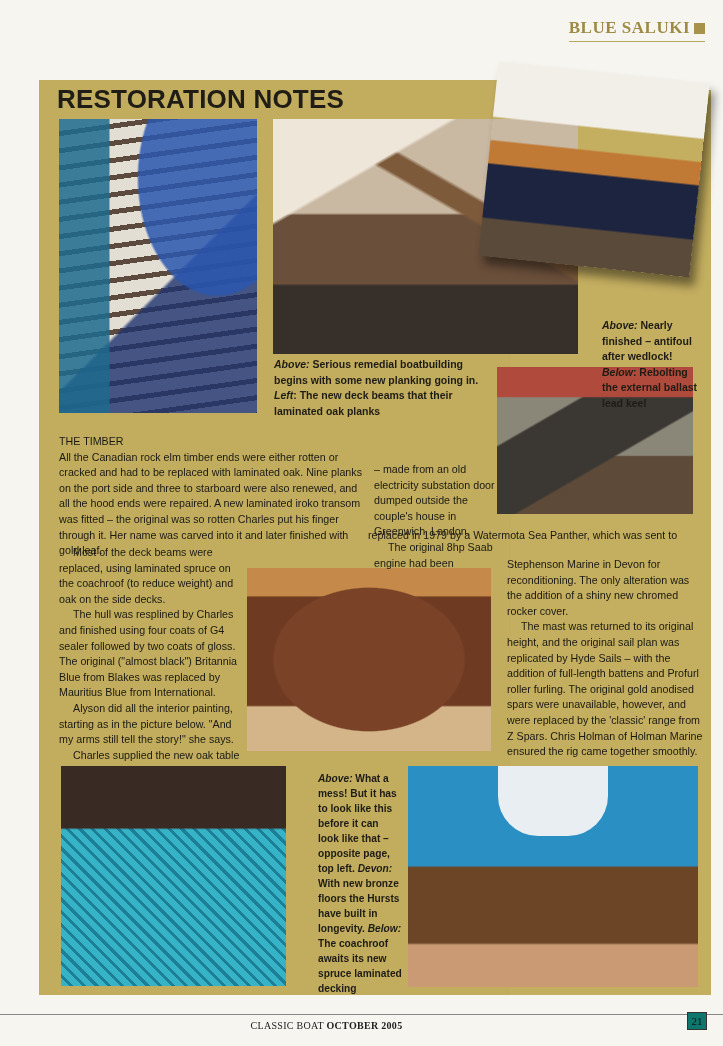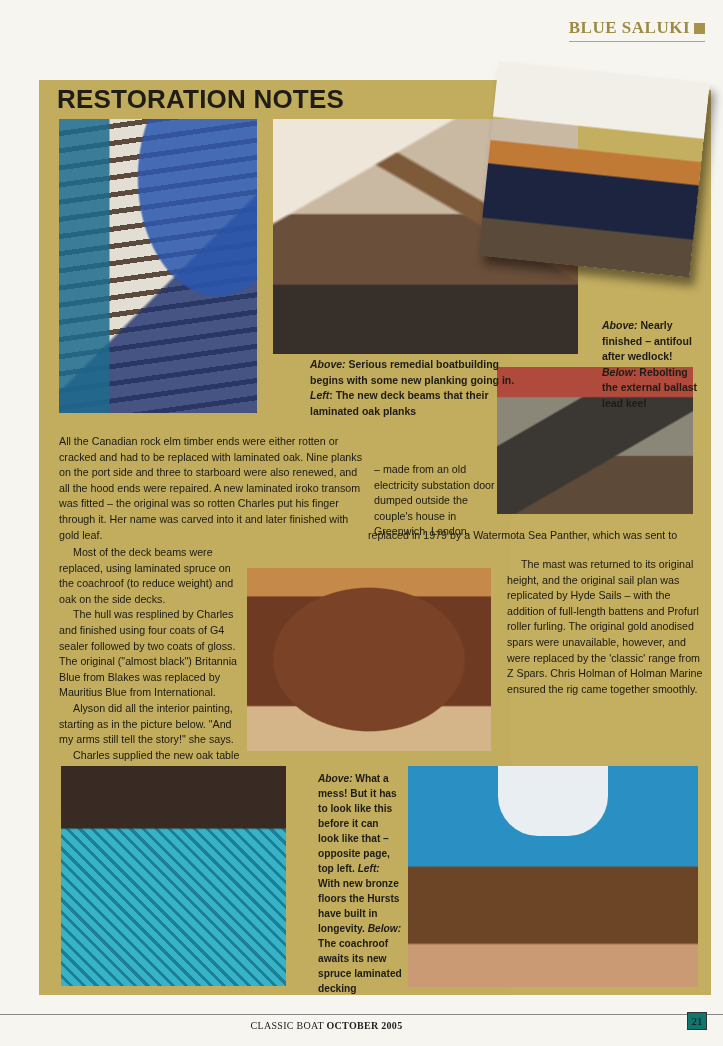--- a/index.html
+++ b/index.html
@@ -89,21 +89,21 @@
   .p-coachroof::before {
     content:""; position:absolute; left:90px; top:0; width:110px; height:70px;
     background:#e9eef2; border-radius: 0 0 40px 40px;
   }
 
   .caption {
     position: absolute; font-size: 10.5px; line-height: 15.5px; color: #1e1c14; font-weight: bold;
   }
   .caption em { font-style: italic; }
   .cap-above-right { left: 602px; top: 270px; width: 102px; margin-top: 48px; }
-  .cap-plank { left: 274px; top: 357px; width: 225px; margin-left: 36px; }
+  .cap-plank { left: 274px; top: 357px; width: 225px; }
   .cap-bottom { left: 318px; top: 771px; width: 84px; font-size: 10.2px; line-height: 15px; }
 
   .body-text {
     position: absolute; font-size: 10.7px; line-height: 15.6px; color: #1b1a12;
   }
   .body-text p { margin: 0; }
   .indent { text-indent: 14px; }
   .section-head { font-weight: normal; }
   .col-a { left: 59px; top: 434px; width: 305px; }
   .col-b { left: 374px; top: 434px; width: 122px; margin-top: 28px; }
@@ -149,43 +149,46 @@
   <em>Above:</em><span> Nearly finished – antifoul after wedlock!</span><br>
   <em>Below</em><span>: Rebolting the external ballast lead keel</span>
 </div>
 
 <div class="caption cap-plank">
   <em>Above:</em><span> Serious remedial boatbuilding begins with some new planking going in.</span><br>
   <em>Left</em><span>: The new deck beams that their laminated oak planks</span>
 </div>
 
 <div class="caption cap-bottom">
-  <em>Above:</em><span> What a mess! But it has to look like this before it can look like that – opposite page, top left. </span><em>Left:</em><span> With new bronze floors the Hursts have built in longevity. </span><em>Below:</em><span> The coachroof awaits its new spruce laminated decking</span>
+  <em>Above:</em><span> What a mess! But it has to look like this before it can look like that – opposite page, top left. </span><em>Devon:</em><span> With new bronze floors the Hursts have built in longevity. </span><em>Below:</em><span> The coachroof awaits its new spruce laminated decking</span>
 </div>
 
 <div class="body-text col-a">
+  <p class="section-head">THE TIMBER</p>
   <p>All the Canadian rock elm timber ends were either rotten or cracked and had to be replaced with laminated oak. Nine planks on the port side and three to starboard were also renewed, and all the hood ends were repaired. A new laminated iroko transom was fitted – the original was so rotten Charles put his finger through it. Her name was carved into it and later finished with gold leaf.</p>
 </div>
 
 <div class="body-text col-b">
   <p>– made from an old electricity substation door dumped outside the couple's house in Greenwich, London.</p>
+  <p class="indent">The original 8hp Saab engine had been</p>
 </div>
 
 <div class="body-text col-c">
   <p class="indent">Most of the deck beams were replaced, using laminated spruce on the coachroof (to reduce weight) and oak on the side decks.</p>
   <p class="indent">The hull was resplined by Charles and finished using four coats of G4 sealer followed by two coats of gloss. The original ("almost black") Britannia Blue from Blakes was replaced by Mauritius Blue from International.</p>
   <p class="indent">Alyson did all the interior painting, starting as in the picture below. "And my arms still tell the story!" she says.</p>
   <p class="indent">Charles supplied the new oak table</p>
 </div>
 
 <div class="body-text" style="left:368px; top:528px; width:335px;">
   <p>replaced in 1979 by a Watermota Sea Panther, which was sent to</p>
 </div>
 
 <div class="body-text col-d">
+  <p>Stephenson Marine in Devon for reconditioning. The only alteration was the addition of a shiny new chromed rocker cover.</p>
   <p class="indent">The mast was returned to its original height, and the original sail plan was replicated by Hyde Sails – with the addition of full-length battens and Profurl roller furling. The original gold anodised spars were unavailable, however, and were replaced by the 'classic' range from Z Spars. Chris Holman of Holman Marine ensured the rig came together smoothly.</p>
 </div>
 
 <div class="footer-rule"></div>
 <div class="footer-text">
   <span>CLASSIC BOAT </span><b>OCTOBER 2005</b>
 </div>
 <div class="page-num">21</div>
 
 </body></html>

